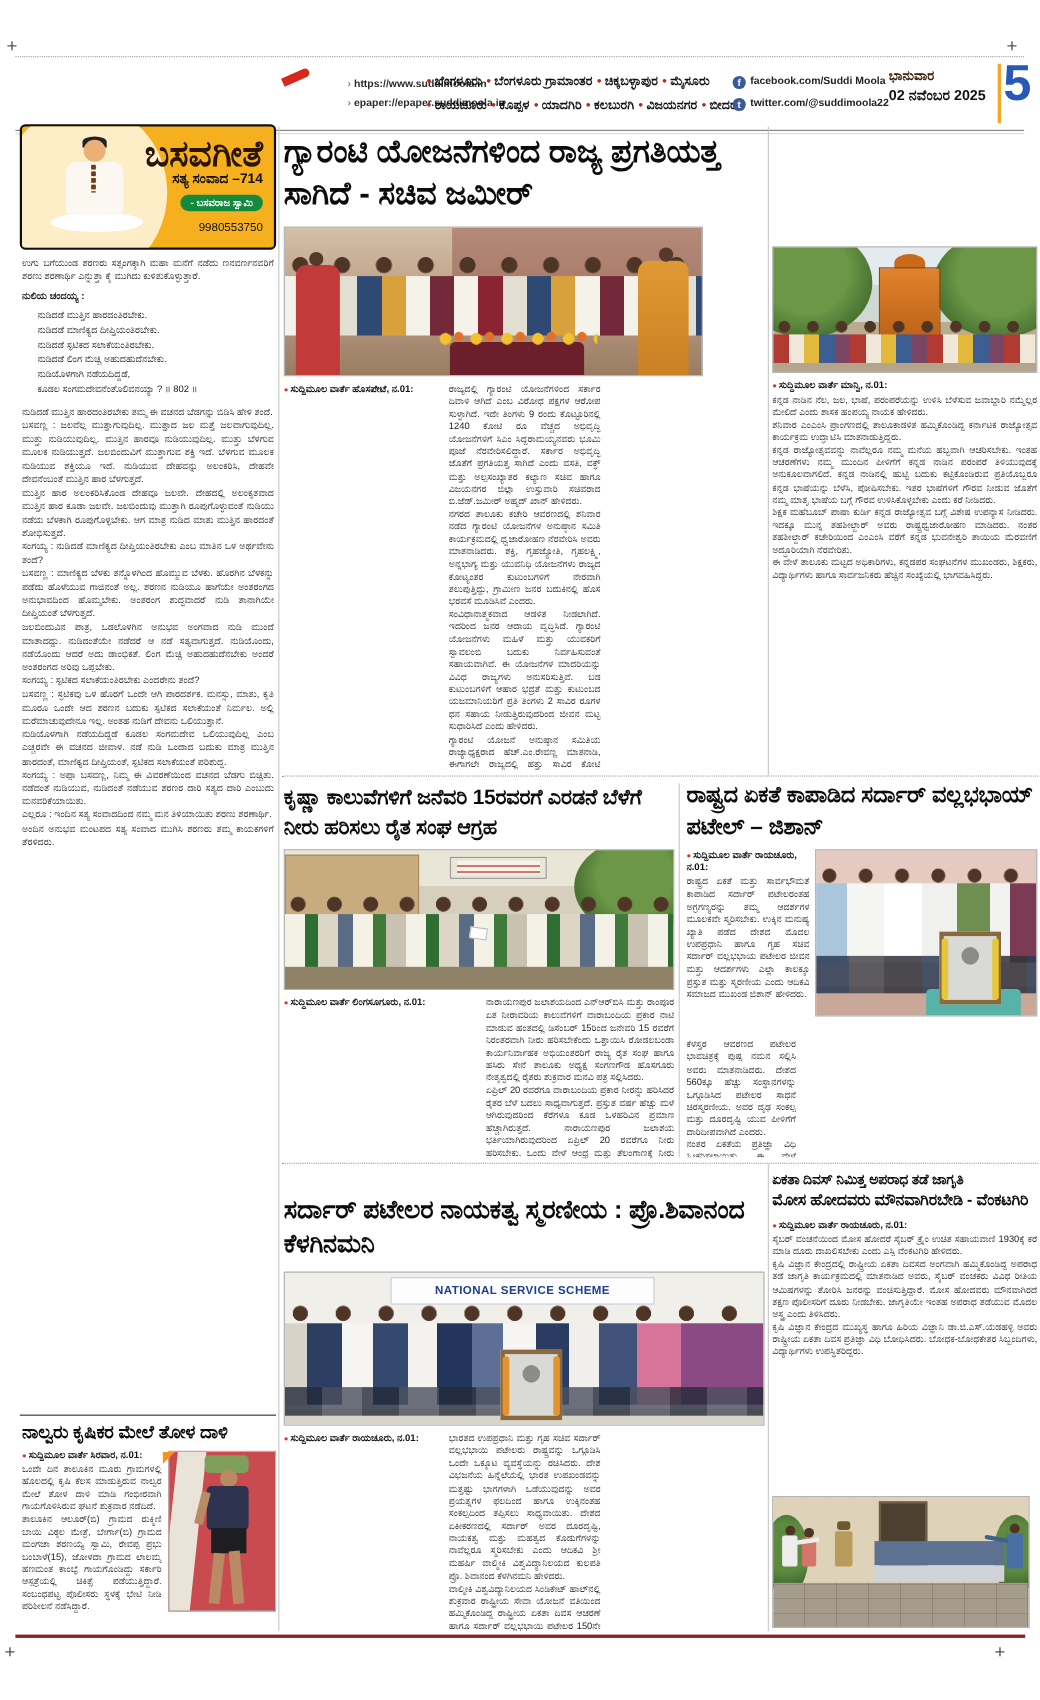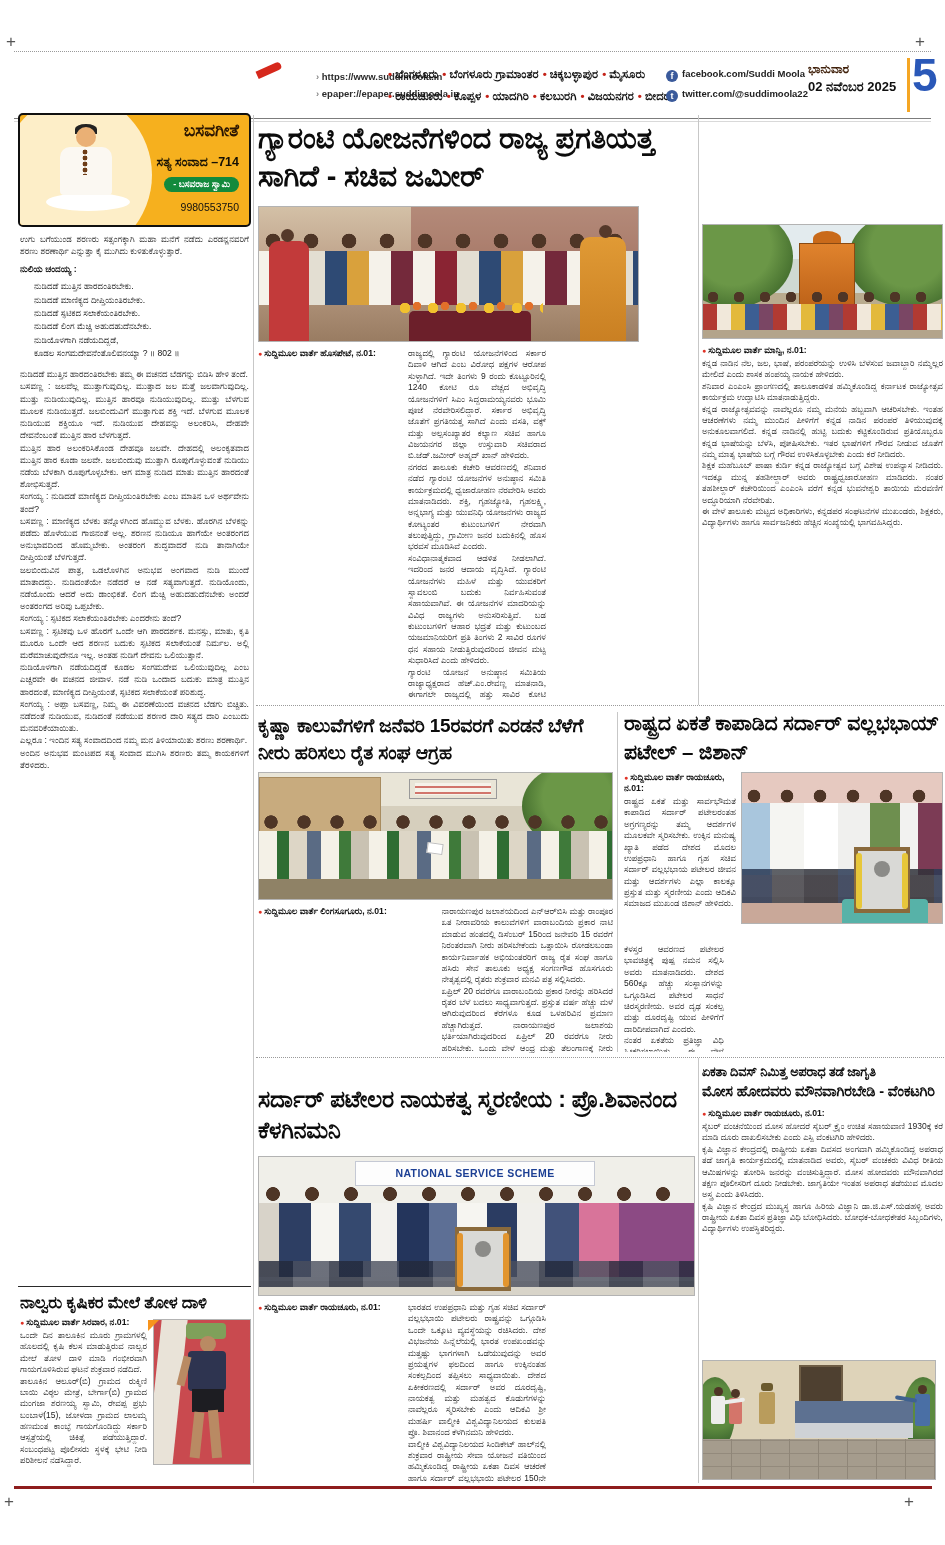--- a/index.html
+++ b/index.html
@@ -43,21 +43,21 @@
   
   #bas-card{position:absolute;left:18px;top:113px;width:233px;height:114px;background:#f6b01e;
             border:2px solid #101010;border-radius:5px;overflow:hidden;}
   #bas-blob{position:absolute;left:-18px;top:-20px;width:150px;height:160px;background:#fdeec8;border-radius:50%;}
   .saint-head{position:absolute;left:56px;top:12px;width:20px;height:20px;border-radius:50%;background:#eab075;}
   .saint-hair{position:absolute;left:55px;top:9px;width:22px;height:10px;border-radius:50% 50% 0 0;background:#222;}
   .saint-body{position:absolute;left:40px;top:32px;width:52px;height:48px;background:#fbf8f2;border-radius:10px 10px 4px 4px;}
   .saint-beads{position:absolute;left:62px;top:34px;width:6px;height:26px;
         background-image:radial-gradient(circle at 3px 3px,#6e3d17 0 2.4px,transparent 2.6px);background-size:6px 6px;}
   .saint-base{position:absolute;left:26px;top:78px;width:84px;height:18px;background:#fff;border-radius:50%;}
-  #bas-title{position:absolute;right:10px;top:6px;font-size:17px;font-weight:800;color:#2a1502;}
+  #bas-title{position:absolute;right:10px;top:6px;font-size:33px;font-weight:800;color:#2a1502;}
   #bas-sub{position:absolute;right:10px;top:40px;font-size:12.5px;font-weight:800;color:#151005;}
   #bas-pill{position:absolute;right:10px;top:62px;background:#138a3c;color:#fff;font-size:9px;font-weight:bold;
             padding:2px 9px;border-radius:9px;}
   #bas-phone{position:absolute;right:10px;top:86px;font-size:10.5px;font-weight:400;color:#111;padding-left:12px;}
 
   #bas-txt{position:absolute;left:20px;top:233px;width:229px;height:1046px;overflow:hidden;}
   .btxt{font-size:8.6px;line-height:1.42;text-align:justify;white-space:pre-line;color:#1a1a1a;}
   .bspk{font-weight:bold;font-size:8.8px;margin:7px 0 5px;}
   .bverse{margin:2px 0 8px 14px;font-size:8.6px;line-height:1.55;white-space:pre-line;}
 
@@ -242,21 +242,21 @@
       <div class="saint-hair"></div>
       <div class="saint-head"></div>
     </div>
     <div id="bas-title">ಬಸವಗೀತೆ</div>
     <div id="bas-sub">ಸತ್ಯ ಸಂವಾದ –714</div>
     <div id="bas-pill">- ಬಸವರಾಜ ಸ್ವಾಮಿ</div>
     <div id="bas-phone">9980553750</div>
   </div>
 
   <div id="bas-txt">
-    <div class="btxt">ಉಗು ಬಗೆಯುಂಡ ಶರಣರು ಸತ್ಸಂಗಕ್ಕಾಗಿ ಮಹಾ ಮನೆಗೆ ನಡೆದು ಎರಡನ್ಣನವರಿಗೆ ಶರಣು ಶರಣಾರ್ಥಿ ಎನ್ನುತ್ತಾ ಕೈ ಮುಗಿದು ಕುಳಿತುಕೊಳ್ಳುತ್ತಾರೆ.</div>
+    <div class="btxt">ಉಗು ಬಗೆಯುಂಡ ಶರಣರು ಸತ್ಸಂಗಕ್ಕಾಗಿ ಮಹಾ ಮನೆಗೆ ನಡೆದು ಣನವರ್ಣನವರಿಗೆ ಶರಣು ಶರಣಾರ್ಥಿ ಎನ್ನುತ್ತಾ ಕೈ ಮುಗಿದು ಕುಳಿತುಕೊಳ್ಳುತ್ತಾರೆ.</div>
     <div class="bspk">ನುಲಿಯ ಚಂದಯ್ಯ :</div>
     <div class="bverse">ನುಡಿದಡೆ ಮುತ್ತಿನ ಹಾರದಂತಿರಬೇಕು.
 ನುಡಿದಡೆ ಮಾಣಿಕ್ಯದ ದೀಪ್ತಿಯಂತಿರಬೇಕು.
 ನುಡಿದಡೆ ಸ್ಫಟಿಕದ ಸಲಾಕೆಯಂತಿರಬೇಕು.
 ನುಡಿದಡೆ ಲಿಂಗ ಮೆಚ್ಚಿ ಅಹುದಹುದೆನಬೇಕು.
 ನುಡಿಯೊಳಗಾಗಿ ನಡೆಯದಿದ್ದಡೆ,
 ಕೂಡಲ ಸಂಗಮದೇವನೆಂತೊಲಿವನಯ್ಯಾ ? ॥ 802 ॥</div>
     <div class="btxt">ನುಡಿದಡೆ ಮುತ್ತಿನ ಹಾರದಂತಿರಬೇಕು ತಮ್ಮ ಈ ವಚನದ ಬೆಡಗನ್ನು ಬಿಡಿಸಿ ಹೇಳಿ ತಂದೆ.
 ಬಸವಣ್ಣ : ಜಲವೆಲ್ಲ ಮುತ್ತಾಗುವುದಿಲ್ಲ. ಮುತ್ತಾದ ಜಲ ಮತ್ತೆ ಜಲವಾಗುವುದಿಲ್ಲ. ಮುತ್ತು ನುಡಿಯುವುದಿಲ್ಲ. ಮುತ್ತಿನ ಹಾರವೂ ನುಡಿಯುವುದಿಲ್ಲ. ಮುತ್ತು ಬೆಳಗುವ ಮೂಲಕ ನುಡಿಯುತ್ತದೆ. ಜಲಬಿಂದುವಿಗೆ ಮುತ್ತಾಗುವ ಶಕ್ತಿ ಇದೆ. ಬೆಳಗುವ ಮೂಲಕ ನುಡಿಯುವ ಶಕ್ತಿಯೂ ಇದೆ. ನುಡಿಯುವ ದೇಹವನ್ನು ಅಲಂಕರಿಸಿ, ದೇಹವೇ ದೇವನೆಂಬಂತೆ ಮುತ್ತಿನ ಹಾರ ಬೆಳಗುತ್ತದೆ.
 ಮುತ್ತಿನ ಹಾರ ಅಲಂಕರಿಸಿಕೊಂಡ ದೇಹವೂ ಜಲವೇ. ದೇಹದಲ್ಲಿ ಅಲಂಕೃತವಾದ ಮುತ್ತಿನ ಹಾರ ಕೂಡಾ ಜಲವೇ. ಜಲಬಿಂದುವು ಮುತ್ತಾಗಿ ರೂಪುಗೊಳ್ಳುವಂತೆ ನುಡಿಯು ನಡೆಯ ಬೆಳಕಾಗಿ ರೂಪುಗೊಳ್ಳಬೇಕು. ಆಗ ಮಾತ್ರ ನುಡಿದ ಮಾತು ಮುತ್ತಿನ ಹಾರದಂತೆ ಶೋಭಿಸುತ್ತದೆ.

